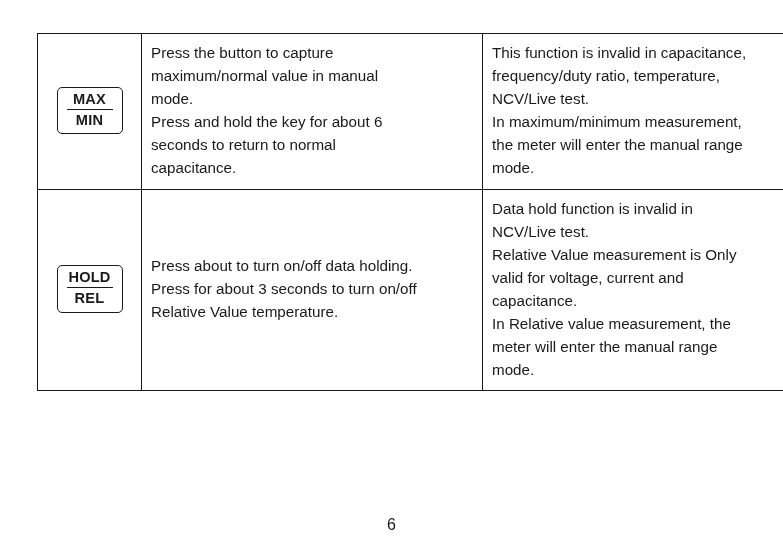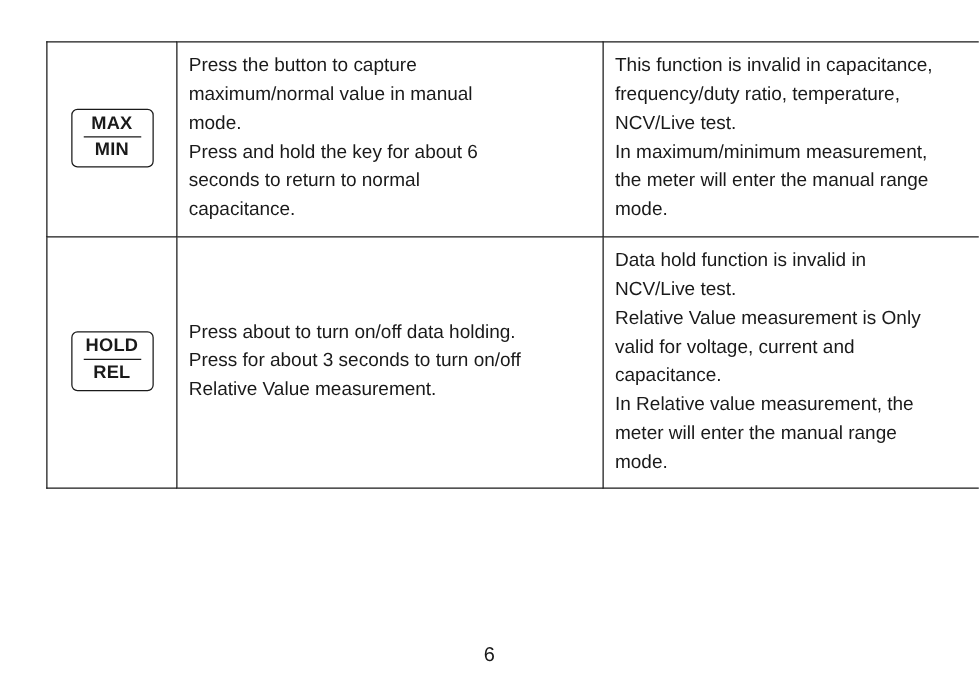--- a/index.html
+++ b/index.html
@@ -127,21 +127,21 @@
       <tr class="row-hold">
         <td class="col-key">
           <span class="key-button">
             <span class="key-line top">HOLD</span>
             <span class="key-line">REL</span>
           </span>
         </td>
         <td class="col-desc cell-text">
           <p>Press about to turn on/off data holding.</p>
           <p>Press for about 3 seconds to turn on/off</p>
-          <p>Relative Value measurement.</p>
+          <p>Relative Value temperature.</p>
         </td>
         <td class="col-note cell-text">
           <p>Data hold function is invalid in</p>
           <p>NCV/Live test.</p>
           <p>Relative Value measurement is Only</p>
           <p>valid for voltage, current and</p>
           <p>capacitance.</p>
           <p>In Relative value measurement, the</p>
           <p>meter will enter the manual range</p>
           <p>mode.</p>

